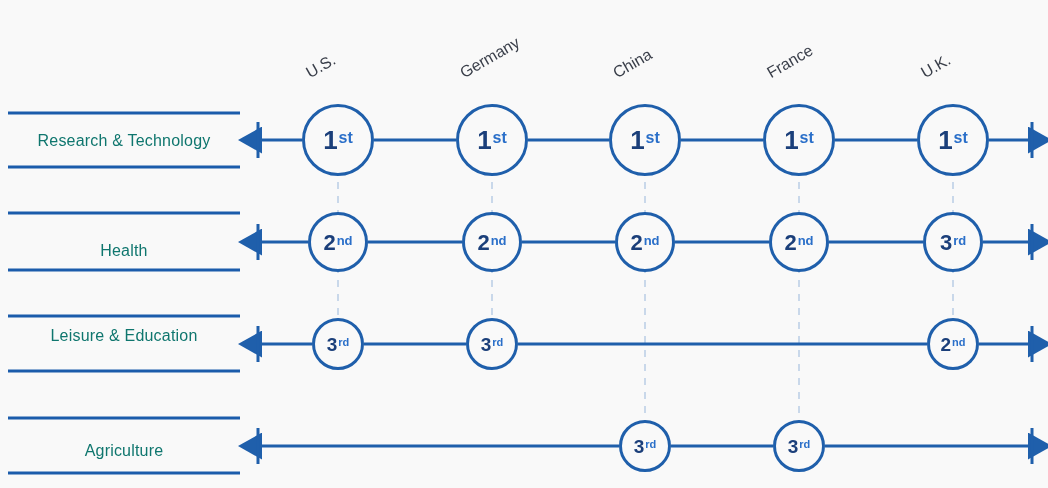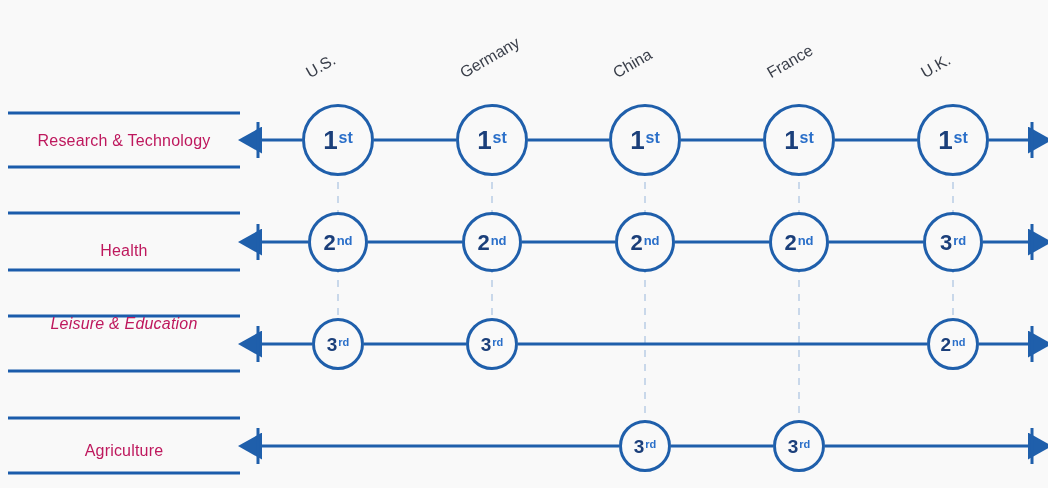--- a/index.html
+++ b/index.html
@@ -10,21 +10,21 @@
     overflow:hidden;
     position:relative;
   }
   #root{position:relative;width:1048px;height:488px;}
   svg.layer{position:absolute;left:0;top:0;width:1048px;height:488px;}
   .labelcell{
     position:absolute;
     left:8px;width:232px;
     display:flex;align-items:center;justify-content:center;
     text-align:center;
-    color:#be185d;
+    color:#0f766e;
     font-size:16px;
     line-height:21px;
     letter-spacing:.2px;
     box-sizing:border-box;
   }
   .collabel{
     position:absolute;
     color:#3a3f4a;
     font-size:16px;
     white-space:nowrap;
@@ -149,21 +149,21 @@
       <line x1="8" x2="240" y1="213" y2="213" stroke="#1b5cab" stroke-width="3"></line>
       <line x1="8" x2="240" y1="270" y2="270" stroke="#1b5cab" stroke-width="3"></line>
       <line x1="8" x2="240" y1="316" y2="316" stroke="#1b5cab" stroke-width="3"></line>
       <line x1="8" x2="240" y1="371" y2="371" stroke="#1b5cab" stroke-width="3"></line>
       <line x1="8" x2="240" y1="418" y2="418" stroke="#1b5cab" stroke-width="3"></line>
       <line x1="8" x2="240" y1="473" y2="473" stroke="#1b5cab" stroke-width="3"></line>
     </svg>
   <div id="rowlabels">
       <div class="labelcell" style="top: 114px; height: 52px;">Research &amp; Technology</div>
       <div class="labelcell" style="top: 216px; height: 68px;">Health</div>
-      <div class="labelcell" style="top: 304px; height: 38px; font-style: italic;">Leisure &amp; Education</div>
+      <div class="labelcell" style="top: 316px; height: 38px;">Leisure &amp; Education</div>
       <div class="labelcell" style="top: 420px; height: 60px;">Agriculture</div>
     </div>
   <div id="collabels">
       <div class="collabel" style="left: 312px; top: 64px; transform: rotate(-30deg);">U.S.</div>
       <div class="collabel" style="left: 466px; top: 64px; transform: rotate(-30deg);">Germany</div>
       <div class="collabel" style="left: 619px; top: 64px; transform: rotate(-30deg);">China</div>
       <div class="collabel" style="left: 773px; top: 64px; transform: rotate(-30deg);">France</div>
       <div class="collabel" style="left: 927px; top: 64px; transform: rotate(-30deg);">U.K.</div>
     </div>
 </div>

